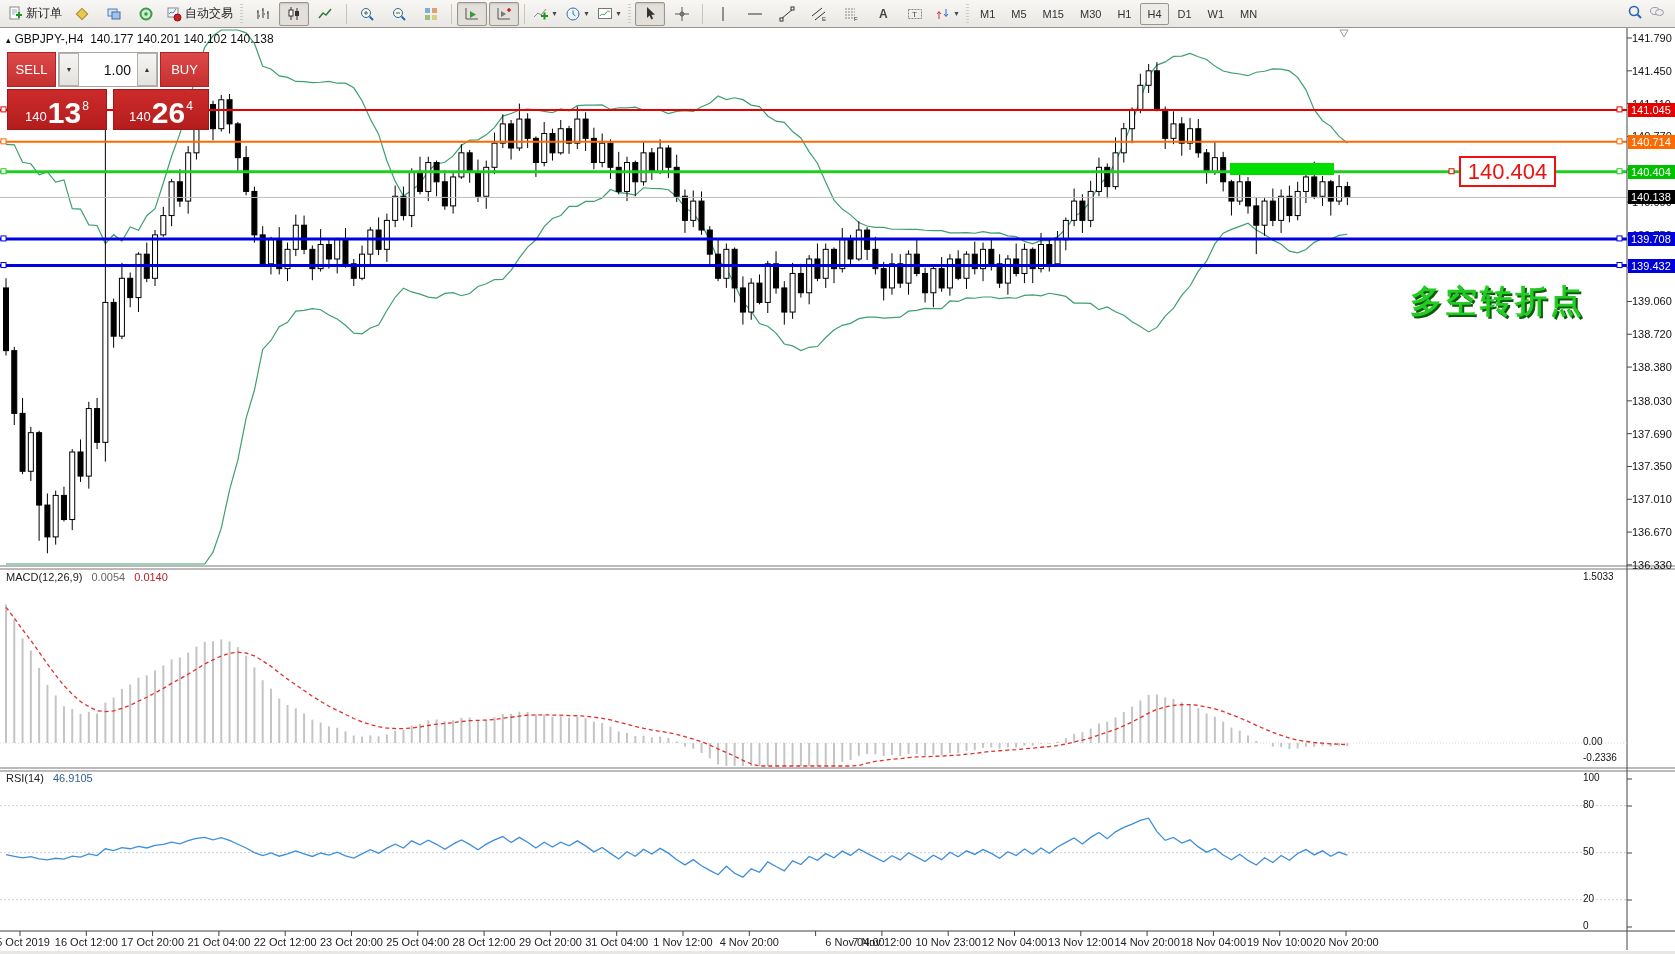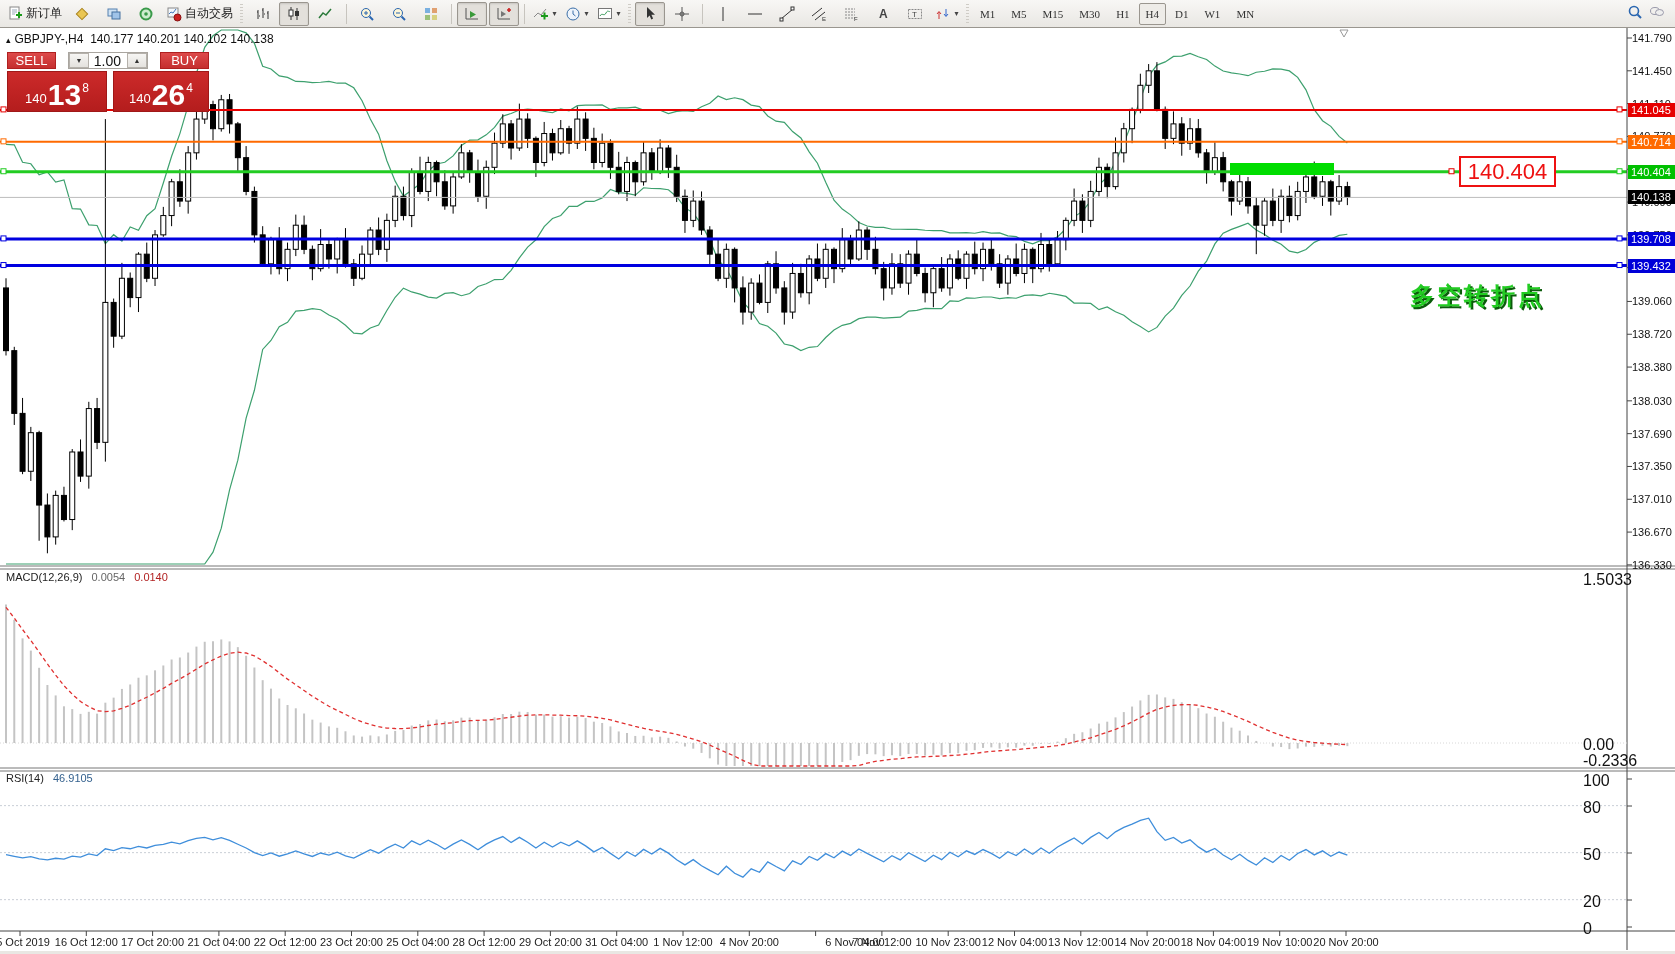--- a/index.html
+++ b/index.html
@@ -11,58 +11,58 @@
     display:flex;align-items:center;padding:0 4px;gap:2px;}
   .tb-btn{height:22px;min-width:24px;display:flex;align-items:center;justify-content:center;
     border:1px solid transparent;border-radius:2px;padding:0 2px;cursor:default;gap:3px;}
   .tb-btn.active{border-color:#9a968f;background:#e3e0db;box-shadow:inset 0 1px 2px rgba(0,0,0,.12);}
   .tb-btn .lbl{font-size:12px;color:#222;white-space:nowrap;}
   .tb-sep{width:1px;height:20px;background:#c7c4be;margin:0 3px;}
   .tb-hdl{width:3px;height:20px;margin:0 2px;
     background:repeating-linear-gradient(180deg,#cfccc6 0 1px,transparent 1px 3px);}
   .tb-caret{font-size:8px;color:#444;}
   .tf-btn{height:20px;padding:0 6px;font-size:11px;color:#333;display:flex;align-items:center;
-    border:1px solid transparent;border-radius:2px;font-family:Liberation Serif, serif;}
+    border:1px solid transparent;border-radius:2px;}
   .tf-btn.active{border-color:#9a968f;background:#eeece8;}
   #tb-right{margin-left:auto;display:flex;align-items:center;gap:6px;padding-right:6px;}
   
   .abs{position:absolute;}
   #title-row{left:6px;top:32px;font-size:12px;color:#111;}
   #title-row .tri{font-size:9px;margin-right:4px;}
   .pane-label{font-size:11px;color:#222;}
   .pane-label .v1{color:#666;margin-left:6px;}
   .pane-label .v2{color:#b22222;margin-left:6px;}
   .pane-label .vr{color:#34618e;margin-left:6px;}
   .tick-label{position:absolute;left:1632px;font-size:11px;color:#111;white-space:nowrap;}
   .ax-label{position:absolute;left:1628px;width:47px;height:14px;font-size:11px;color:#fff;
     padding:0 0 0 3px;line-height:14px;white-space:nowrap;}
   .time-label{position:absolute;top:936px;width:80px;margin-left:-40px;text-align:center;
     font-size:11px;color:#222;white-space:nowrap;}
-  .sub-ax{position:absolute;left:1583px;font-size:16px;color:#111;}
+  .sub-ax{position:absolute;left:1583px;font-size:10px;color:#111;}
   
   #ocp{left:7px;top:52px;width:202px;}
-  #ocp .row1{display:flex;height:17px;gap:12px;}
+  #ocp .row1{display:flex;height:35px;gap:2px;}
   .ocp-btn{background:linear-gradient(#dd4a4a,#c52f2f);color:#fff;font-size:13px;
     display:flex;align-items:center;justify-content:center;border:1px solid #b02020;flex:0 0 47px;}
   #ocp .spin{flex:1;display:flex;border:1px solid #a9a59f;background:#0f766e;}
   #ocp .spin .sbtn{width:18px;display:flex;align-items:center;justify-content:center;
     font-size:8px;color:#333;background:linear-gradient(#f6f5f3,#e4e2de);border:1px solid #b5b1ab;}
   #ocp .spin .val{flex:1;background:#fff;display:flex;align-items:center;justify-content:flex-end;
     padding-right:6px;font-size:14px;color:#111;}
   #ocp .row2{display:flex;gap:6px;margin-top:2px;}
   .quote{background:linear-gradient(#cc2a2a,#b41d1d);border:1px solid #a01818;color:#fff;
     height:37px;display:flex;align-items:flex-end;justify-content:center;padding:0 4px 2px 4px;}
   .quote.q-sell{width:96px;}  .quote.q-buy{width:92px;}
   .quote .small{font-size:13px;margin:0 1px 3px 0;}
   .quote .big{font-size:30px;font-weight:bold;line-height:28px;}
   .quote .sup{font-size:12px;margin:2px 0 14px 1px;}
   
   #price-box{left:1459px;top:156px;width:93px;height:27px;border:2px solid #ee1111;background:#fff;
     color:#ee1111;font-size:22px;display:flex;align-items:center;justify-content:center;}
-  #cn-note{left:1410px;top:280px;font-size:24px;font-weight:bold;color:#22cc22;
+  #cn-note{left:1410px;top:280px;font-size:32px;font-weight:bold;color:#22cc22;
     text-shadow:2px 2px 0 #0b5b0b;letter-spacing:3px;white-space:nowrap;}
   #bottom-strip{left:0;top:951px;width:1675px;height:3px;background:#e9e7e3;}
 </style>
 </head>
 <body>
 
 <div id="app">
 
   <div id="toolbar">
       <div class="tb-btn">

